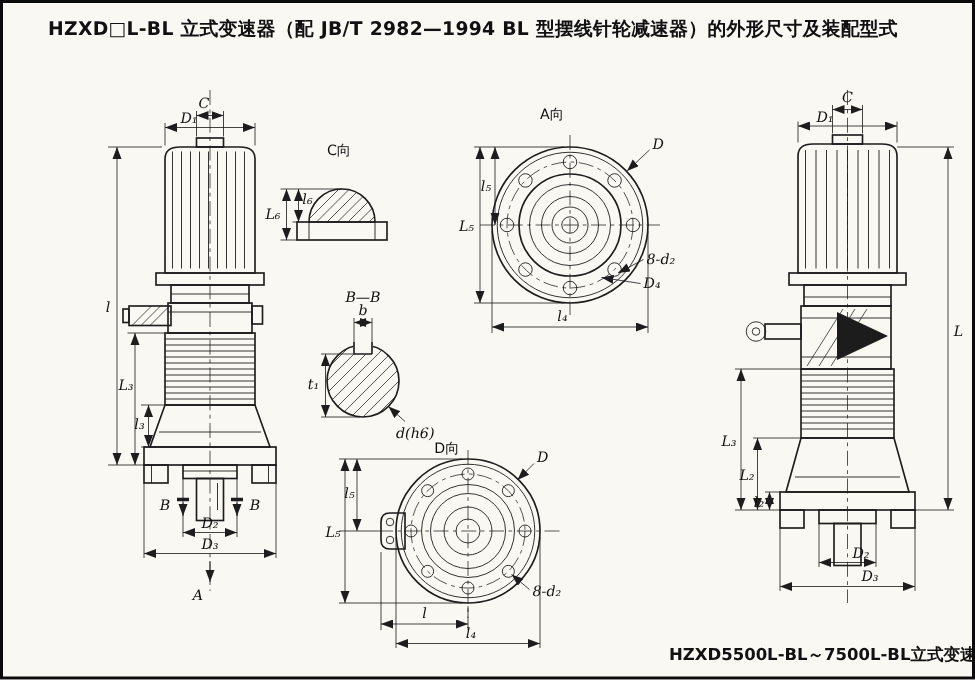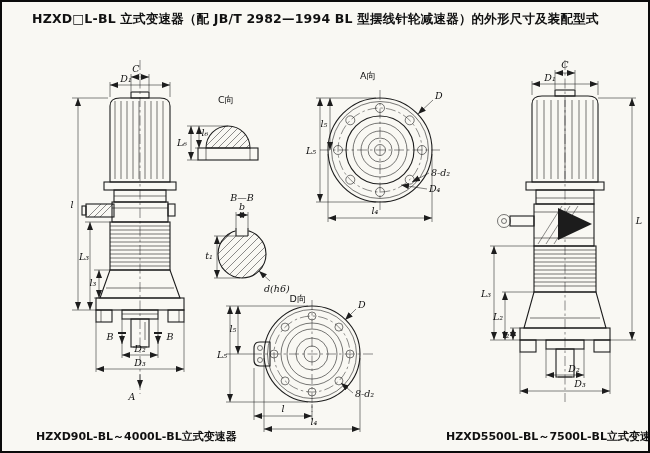--- a/index.html
+++ b/index.html
@@ -244,15 +244,14 @@
       <text class="lbl m" x="548" y="79">D₁</text>
       <text class="lbl m" x="637" y="222">L</text>
       <text class="lbl m" x="484" y="295">L₃</text>
       <text class="lbl m" x="496" y="318">L₂</text>
       <text class="lbl m" x="504" y="336">l₂</text>
       <text class="lbl m" x="572" y="370">D₂</text>
       <text class="lbl m" x="578" y="385">D₃</text>
     </g>
   </svg>
 
-  <div class="caption caption-left">HZXD90L-BL～4000L-BL立式变速器</div>
   <div class="caption caption-right">HZXD5500L-BL～7500L-BL立式变速器</div>
 </div>
 
 </body></html>

